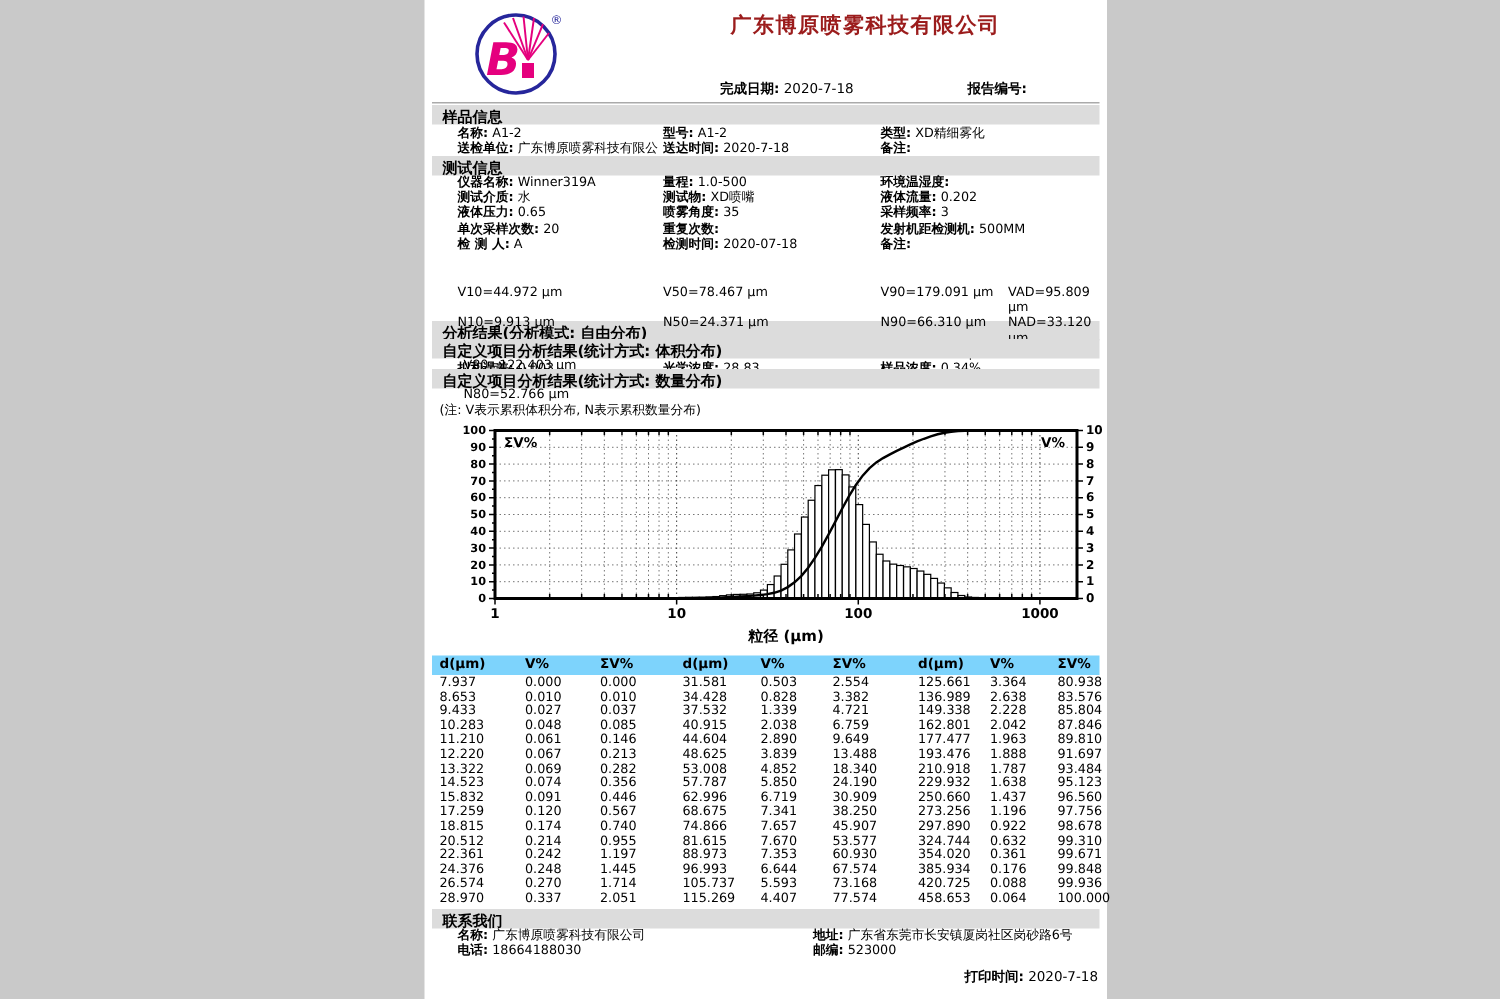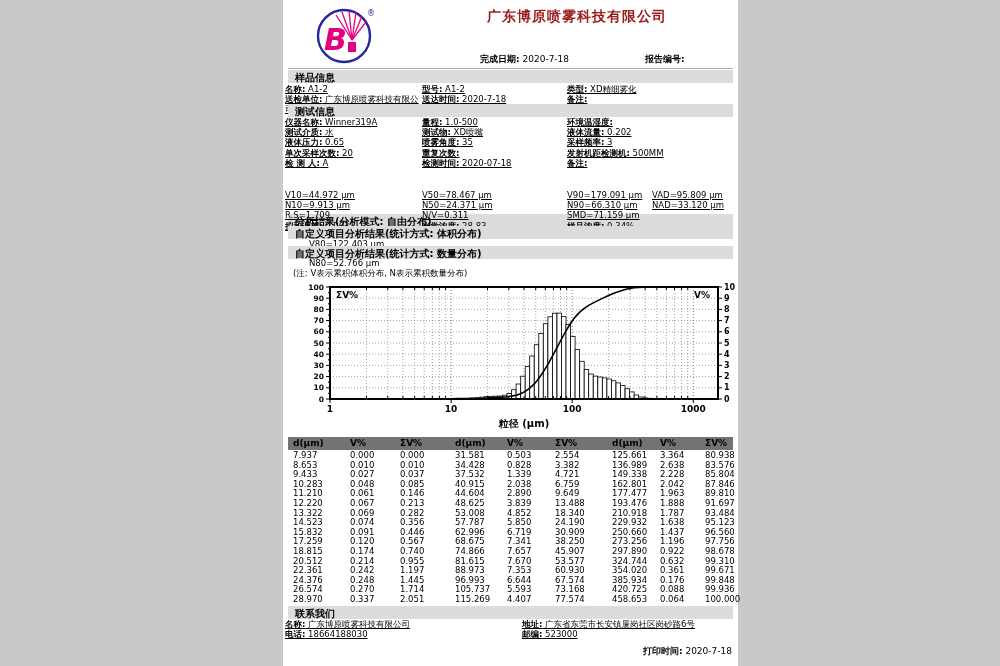--- a/index.html
+++ b/index.html
@@ -2,30 +2,30 @@
 <html><head>
 <meta charset="utf-8">
 <style>
   * { margin:0; padding:0; box-sizing:border-box; }
   body { font-family:"DejaVu Sans", sans-serif; }
   .canvas { position:relative; width:1000px; height:666px; background:#c9c9c9; overflow:hidden; }
   .page { position:absolute; left:283px; top:0; width:455px; height:666px; background:#ffffff; font-size:8.5px; color:#000; }
   .abs { position:absolute; }
   .band { position:absolute; left:5px; right:5px; height:13px; background:#dcdcdc; font-weight:bold; font-size:10px; padding:1px 16px 0 7px; }
   .lbl { font-weight:bold; }
-  .irow { display:grid; padding-left:2px; line-height:10.2px;text-decoration:underline; }
+  .irow { display:grid; padding-left:22px; line-height:10.2px; }
   .c3 { grid-template-columns:137px 145px 1fr; }
   .c4 { grid-template-columns:137px 145px 85px 1fr; }
   .c2 { grid-template-columns:237px 1fr; }
   .company { position:absolute; left:204px; top:8px; font-size:14px; font-weight:bold; letter-spacing:1px; color:#9b1c1c; }
   .daterow { position:absolute; top:53px; left:0; right:0; font-size:9px; }
   .hrule { position:absolute; top:68px; left:5px; right:5px; border-top:1px solid #aaa; }
   .vline { font-size:8.5px; padding-left:26px; }
   .note { font-size:8.5px; padding-left:10px; }
-  .thead { position:absolute; top:437px; left:5px; right:5px; height:13px; background:#737373; }
+  .thead { position:absolute; top:437px; left:5px; right:5px; height:13px; background:#7dd3fc; }
   .thc { font-weight:bold; }
   .tgrid { display:grid; grid-template-columns:57px 50px 55px 52px 48px 57px 48px 45px 1fr; padding-left:5px; }
   .thead .tgrid { padding-top:1px; font-size:9px; }
   .tbody { position:absolute; top:451px; left:5px; right:5px; }
   .trow { line-height:9.6px; }
   .ptime { position:absolute; top:645px; right:6px; font-size:9px; }
   svg text { font-family:"DejaVu Sans", sans-serif; }
   .grid { stroke:#666; stroke-width:0.6; stroke-dasharray:1,2; }
   .grid2 { stroke:#444; stroke-width:0.7; stroke-dasharray:1,2; }
   .bar { fill:#fff; stroke:#000; stroke-width:0.8; }

